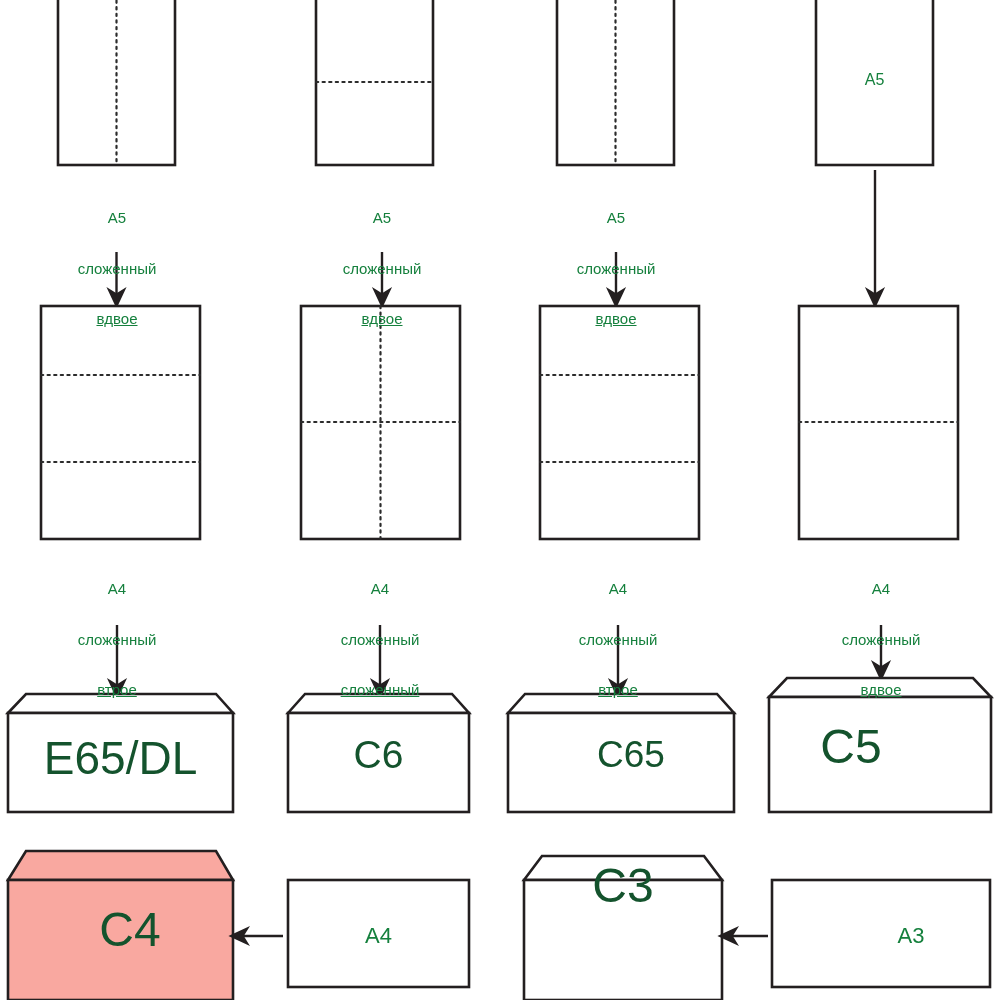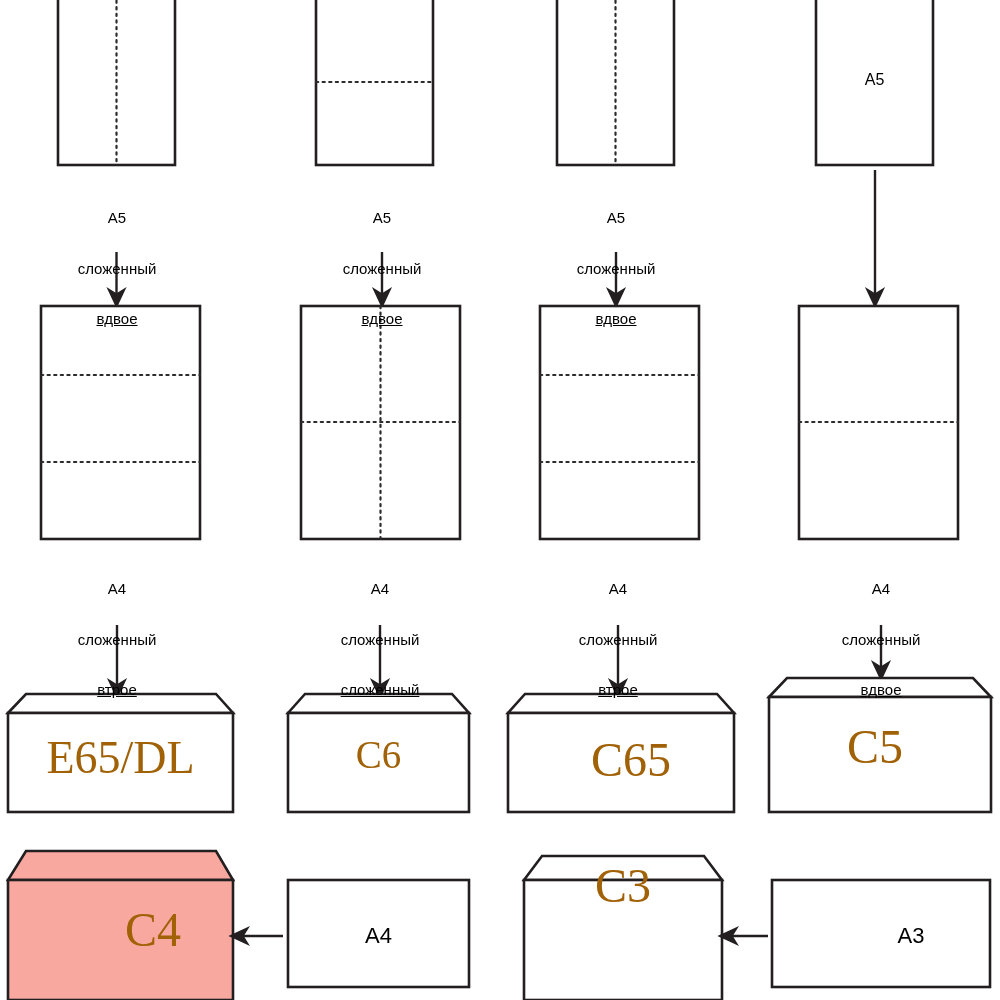--- a/index.html
+++ b/index.html
@@ -9,31 +9,31 @@
     font-family:"Liberation Sans", sans-serif;
     color:#231f20;
     overflow:hidden;
   }
   #stage{position:relative;width:1000px;height:1000px;}
   #stage svg{position:absolute;left:0;top:0;}
   .lbl{
     position:absolute;
     text-align:center;
     font-family:"Liberation Sans", sans-serif;
-    color:#000000;
+    color:#15803d;
     line-height:1.0;
     white-space:pre;
     user-select:none;
   }
   .cap{font-size:15px;}
   .cap .l1{display:block;margin-bottom:6px;}
   .cap .l2{display:block;margin-bottom:5px;}
   .cap .l3{display:block;text-decoration:underline;}
   .sheetname{font-size:16px;}
-  .envname{font-family:Liberation Serif, serif;color:#a16207;}
+  .envname{font-family:Liberation Sans, sans-serif;color:#14532d;}
 </style>
 </head>
 <body>
 
 <div id="stage">
 
   <svg width="1000" height="1000" viewBox="0 0 1000 1000">
     <defs>
       <marker id="ah" markerWidth="10" markerHeight="10" refX="5" refY="5" orient="auto" markerUnits="strokeWidth">
         <path d="M0,0.8 L9,5 L0,9.2 L2.6,5 Z" fill="#231f20"></path>
@@ -165,21 +165,21 @@
     <span class="l3">втрое</span>
   </div>
   <div class="lbl cap" style="left:800px;top:551px;width:162px;">
     <span class="l1">A4</span>
     <span class="l2">сложенный</span>
     <span class="l3">вдвое</span>
   </div>
 
   <div class="lbl envname" style="left:8px;top:735px;width:225px;font-size:46px;">E65/DL</div>
   <div class="lbl envname" style="left:288px;top:735px;width:181px;font-size:39px;">C6</div>
-  <div class="lbl envname" style="left:508px;top:736px;width:246px;font-size:48px;">C65</div>
-  <div class="lbl envname" style="left:764px;top:723px;width:222px;font-size:48px;">C5</div>
+  <div class="lbl envname" style="left:508px;top:736px;width:246px;font-size:37px;">C65</div>
+  <div class="lbl envname" style="left:740px;top:723px;width:222px;font-size:48px;">C5</div>
 
-  <div class="lbl envname" style="left:8px;top:906px;width:244px;font-size:48px;padding-left:23px;">C4</div>
+  <div class="lbl envname" style="left:8px;top:906px;width:244px;font-size:48px;">C4</div>
   <div class="lbl sheetname" style="left:288px;top:925px;width:181px;font-size:22px;">A4</div>
   <div class="lbl envname" style="left:524px;top:862px;width:198px;font-size:48px;">C3</div>
   <div class="lbl sheetname" style="left:772px;top:925px;width:218px;font-size:22px;margin-left:30px;">A3</div>
 
 </div>
 
 </body></html>

